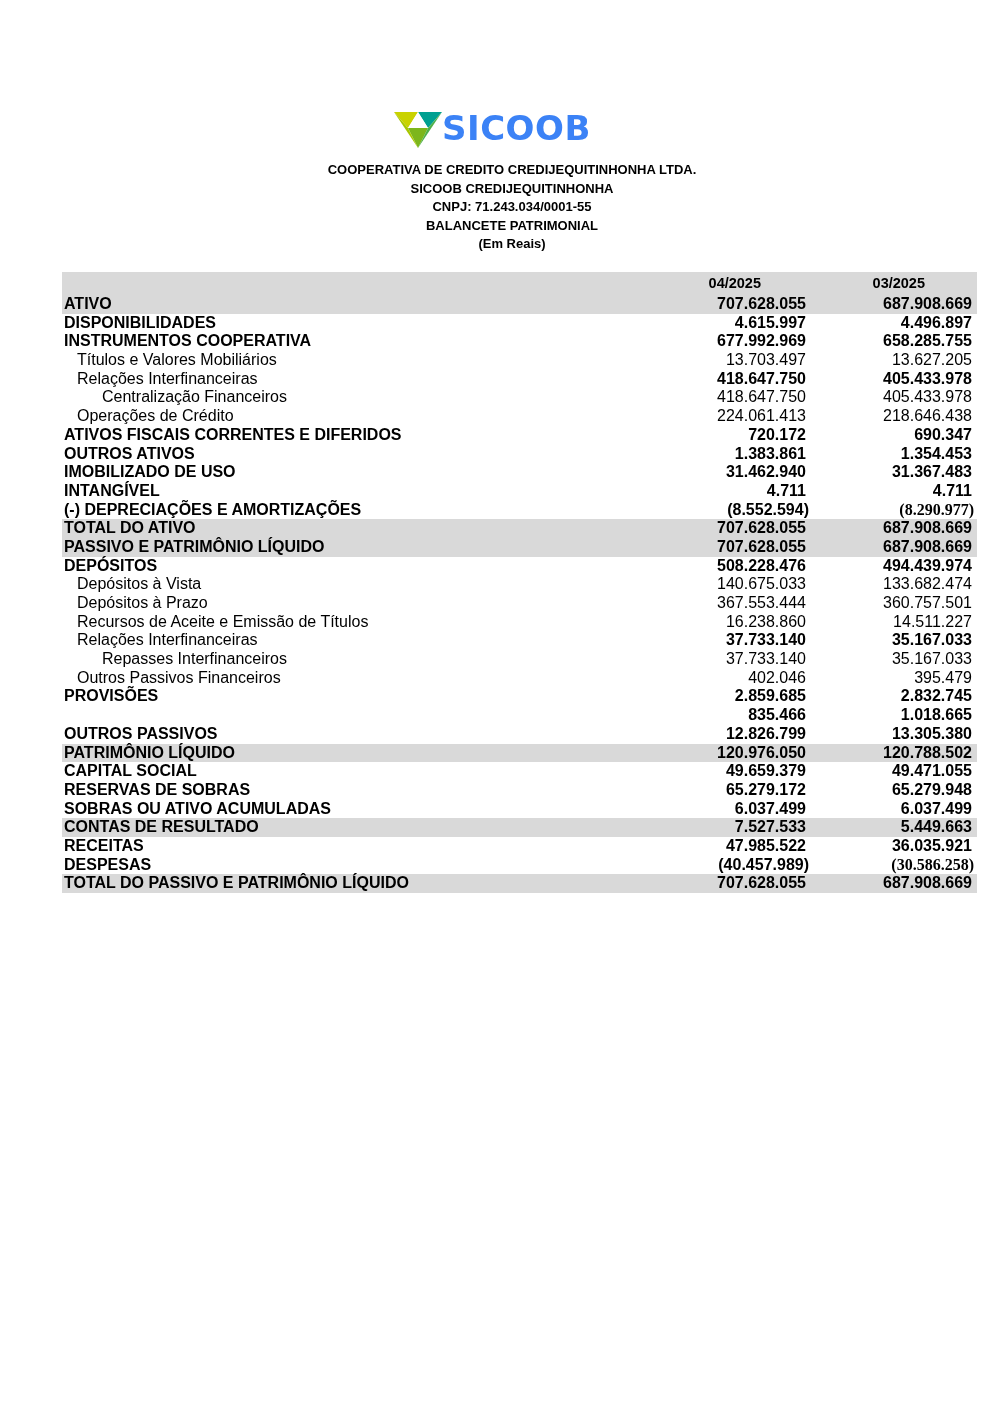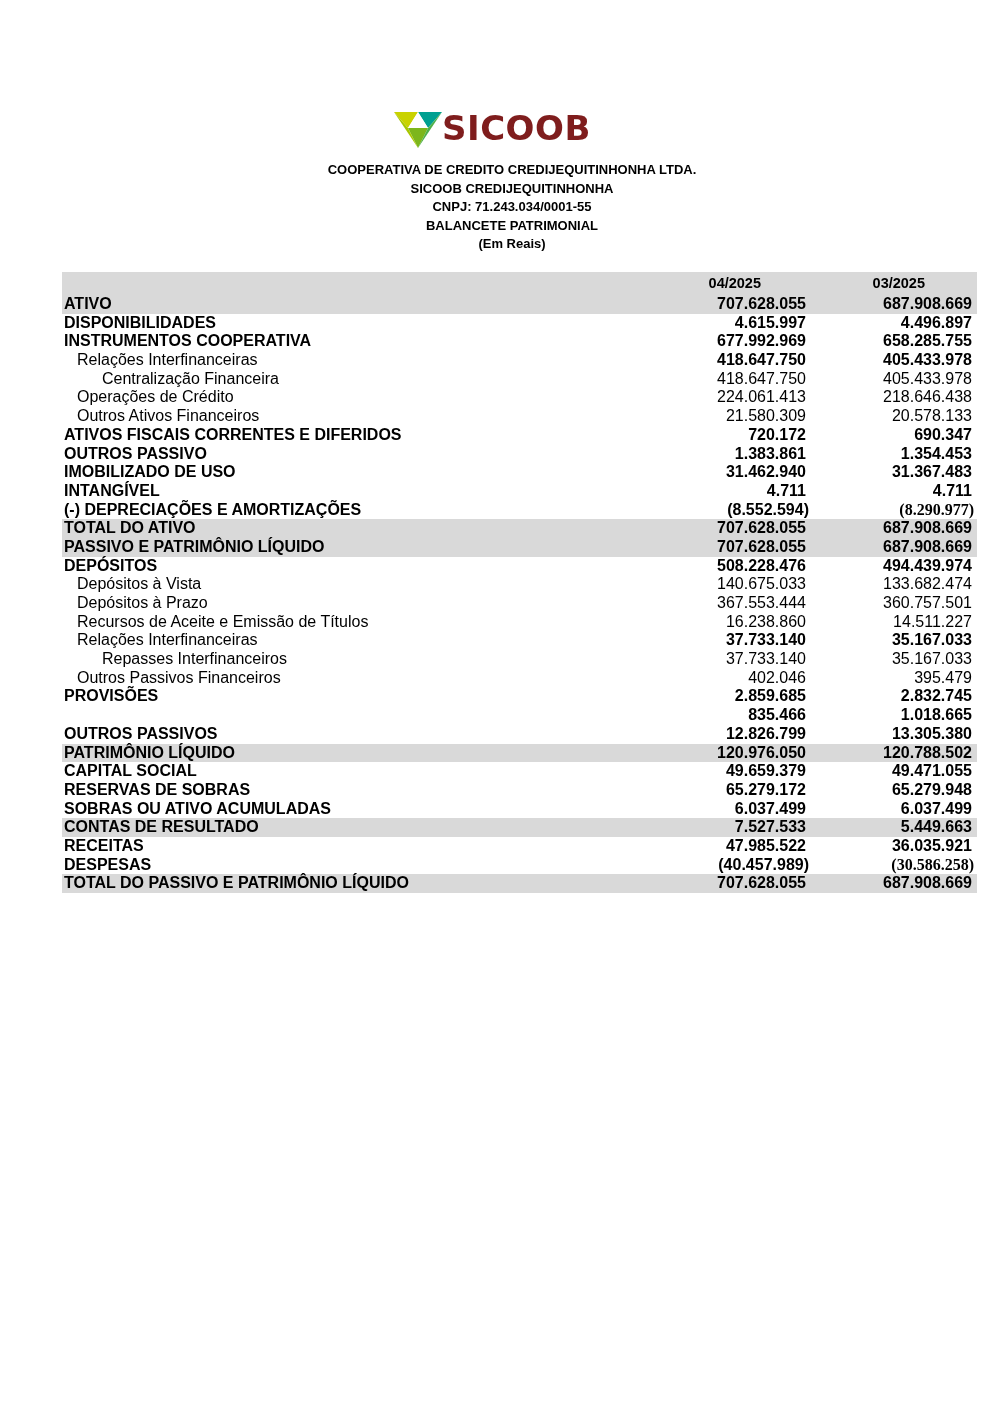--- a/index.html
+++ b/index.html
@@ -1,19 +1,19 @@
 <!DOCTYPE html>
 <html><head>
 <meta charset="utf-8">
 <style>
   html, body { margin: 0; padding: 0; background: #ffffff; }
   body { width: 1000px; height: 1414px; position: relative; font-family: "Liberation Sans", sans-serif; color: #000; }
   .logo { position: absolute; left: 394px; top: 110px; width: 200px; height: 42px; }
   .logo svg { display: block; }
-  .logo-text { position: absolute; left: 48px; top: -2px; font-family: "DejaVu Sans", sans-serif; font-weight: bold; font-size: 34px; color: #7f1d1d; letter-spacing: 0.5px; }
+  .logo-text { position: absolute; left: 48px; top: -2px; font-family: "DejaVu Sans", sans-serif; font-weight: bold; font-size: 34px; color: #3b82f6; letter-spacing: 0.5px; }
   .header { position: absolute; top: 161px; left: 0; width: 1024px; text-align: center; font-weight: bold; font-size: 13px; line-height: 18.6px; }
   .table { position: absolute; left: 62px; top: 272px; width: 915px; }
   .row { position: relative; height: 18.7px; font-size: 16px; line-height: 18.7px; white-space: nowrap; }
   .row.shade { background: #d9d9d9; }
   .row.head { height: 23px; line-height: 23px; font-size: 14.5px; font-weight: bold; }
   .row .lbl { position: absolute; left: 2px; }
   .row .c1 { position: absolute; right: 171px; text-align: right; }
   .row .c2 { position: absolute; right: 5px; }
   .row.paren .c1 { right: 168px; }
   .row.paren .c2 { right: 3px; font-family: Liberation Serif, serif; }
@@ -61,46 +61,46 @@
         <span class="lbl bold">DISPONIBILIDADES</span>
         <span class="c1 bold">4.615.997</span>
         <span class="c2 bold">4.496.897</span>
       </div>
       <div class="row">
         <span class="lbl bold">INSTRUMENTOS COOPERATIVA</span>
         <span class="c1 bold">677.992.969</span>
         <span class="c2 bold">658.285.755</span>
       </div>
       <div class="row ind1">
+        <span class="lbl">Títulos e Valores Mobiliários</span>
+        <span class="c1">13.703.497</span>
+        <span class="c2">13.627.205</span>
+      </div>
+      <div class="row ind1">
         <span class="lbl">Relações Interfinanceiras</span>
         <span class="c1 bold">418.647.750</span>
         <span class="c2 bold">405.433.978</span>
       </div>
       <div class="row ind2">
-        <span class="lbl">Centralização Financeira</span>
+        <span class="lbl">Centralização Financeiros</span>
         <span class="c1">418.647.750</span>
         <span class="c2">405.433.978</span>
       </div>
       <div class="row ind1">
         <span class="lbl">Operações de Crédito</span>
         <span class="c1">224.061.413</span>
         <span class="c2">218.646.438</span>
       </div>
-      <div class="row ind1">
-        <span class="lbl">Outros Ativos Financeiros</span>
-        <span class="c1">21.580.309</span>
-        <span class="c2">20.578.133</span>
-      </div>
       <div class="row">
         <span class="lbl bold">ATIVOS FISCAIS CORRENTES E DIFERIDOS</span>
         <span class="c1 bold">720.172</span>
         <span class="c2 bold">690.347</span>
       </div>
       <div class="row">
-        <span class="lbl bold">OUTROS PASSIVO</span>
+        <span class="lbl bold">OUTROS ATIVOS</span>
         <span class="c1 bold">1.383.861</span>
         <span class="c2 bold">1.354.453</span>
       </div>
       <div class="row">
         <span class="lbl bold">IMOBILIZADO DE USO</span>
         <span class="c1 bold">31.462.940</span>
         <span class="c2 bold">31.367.483</span>
       </div>
       <div class="row">
         <span class="lbl bold">INTANGÍVEL</span>

